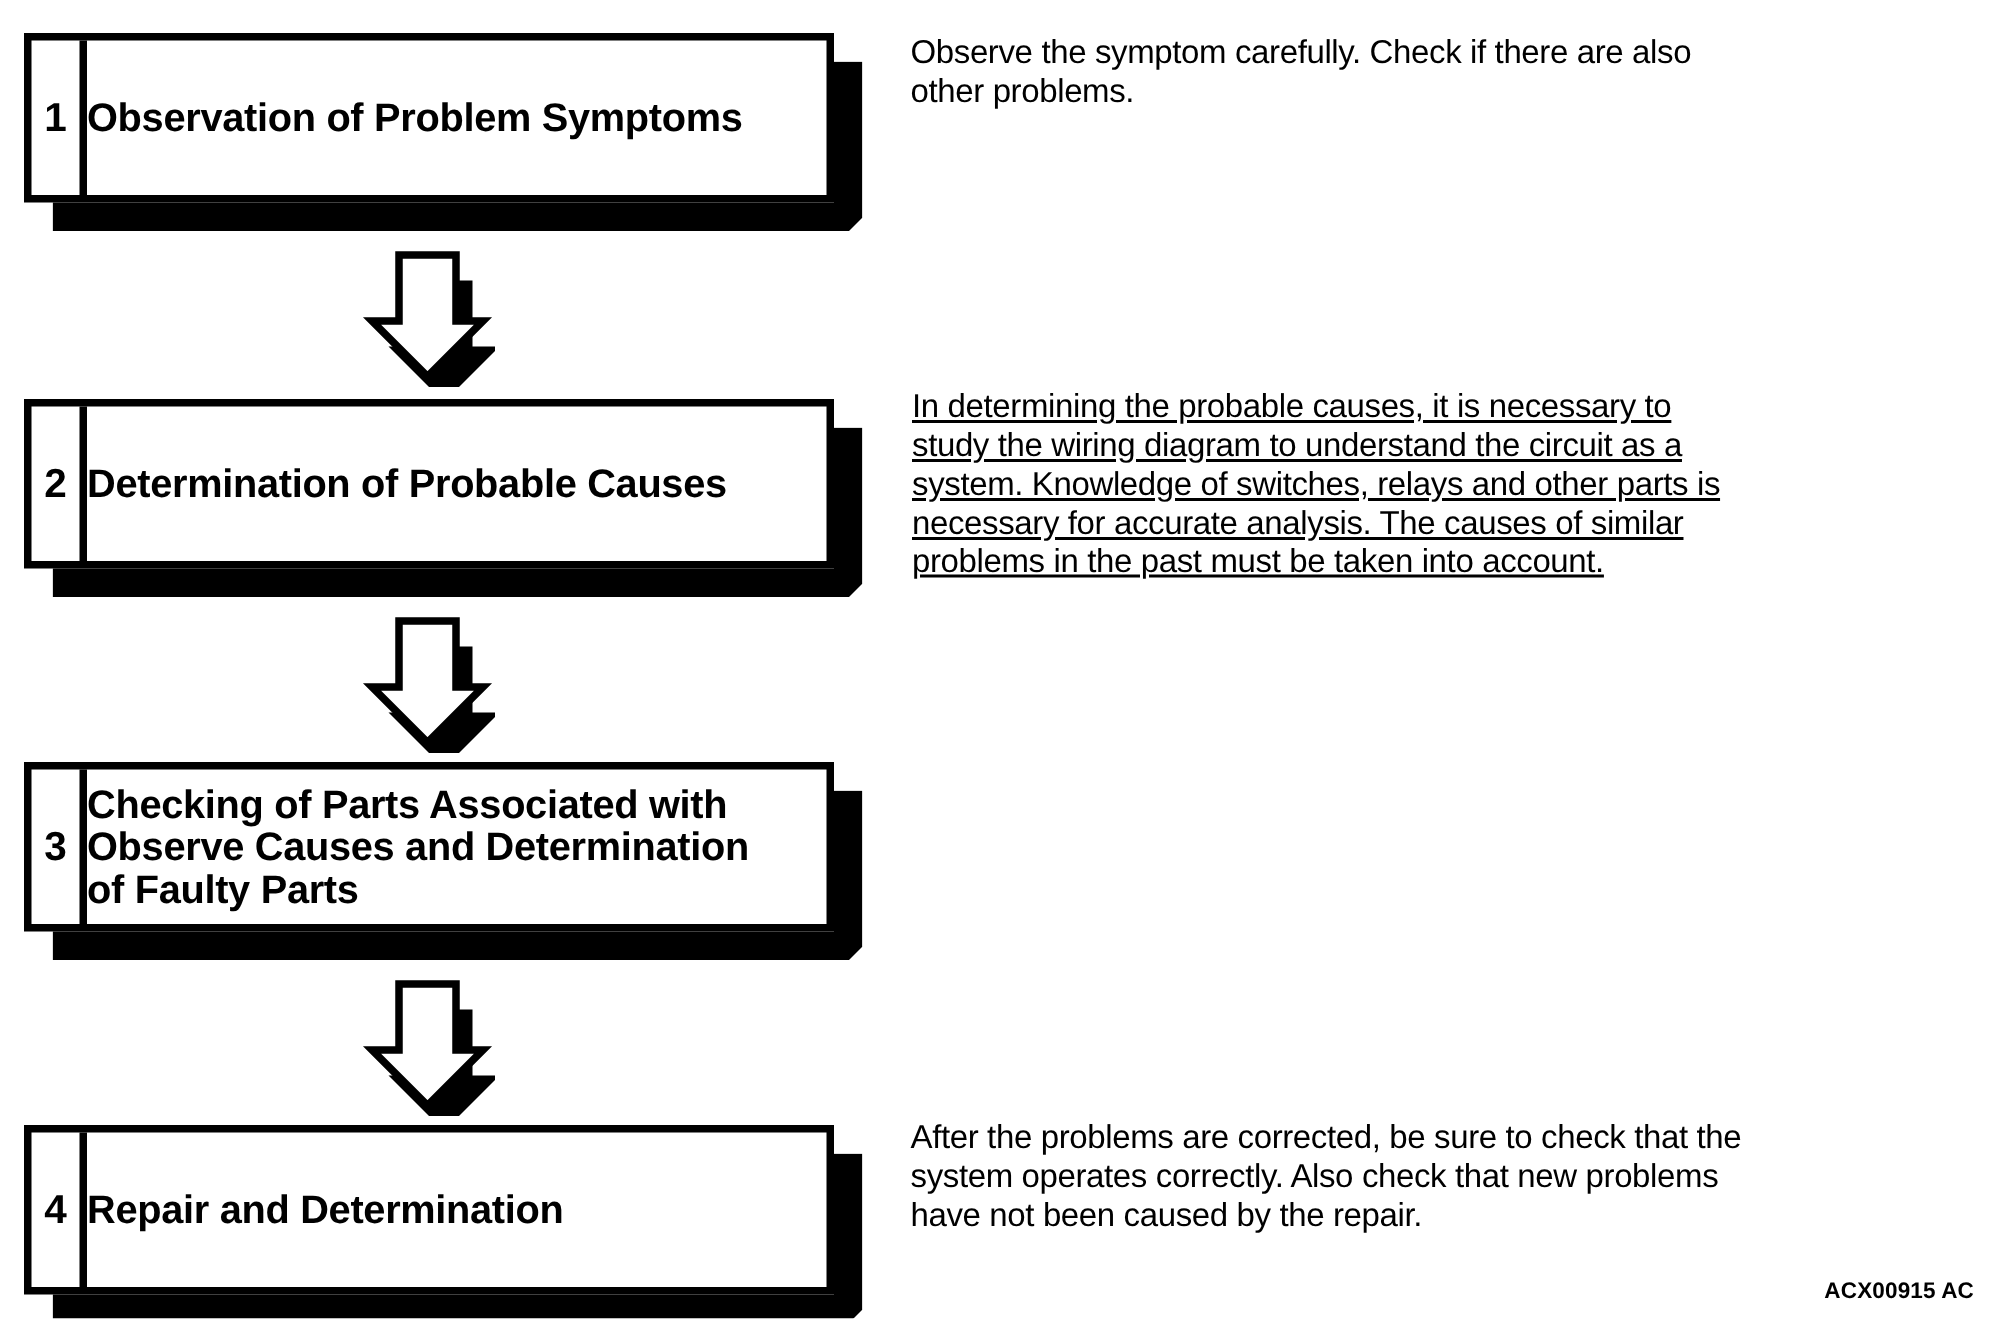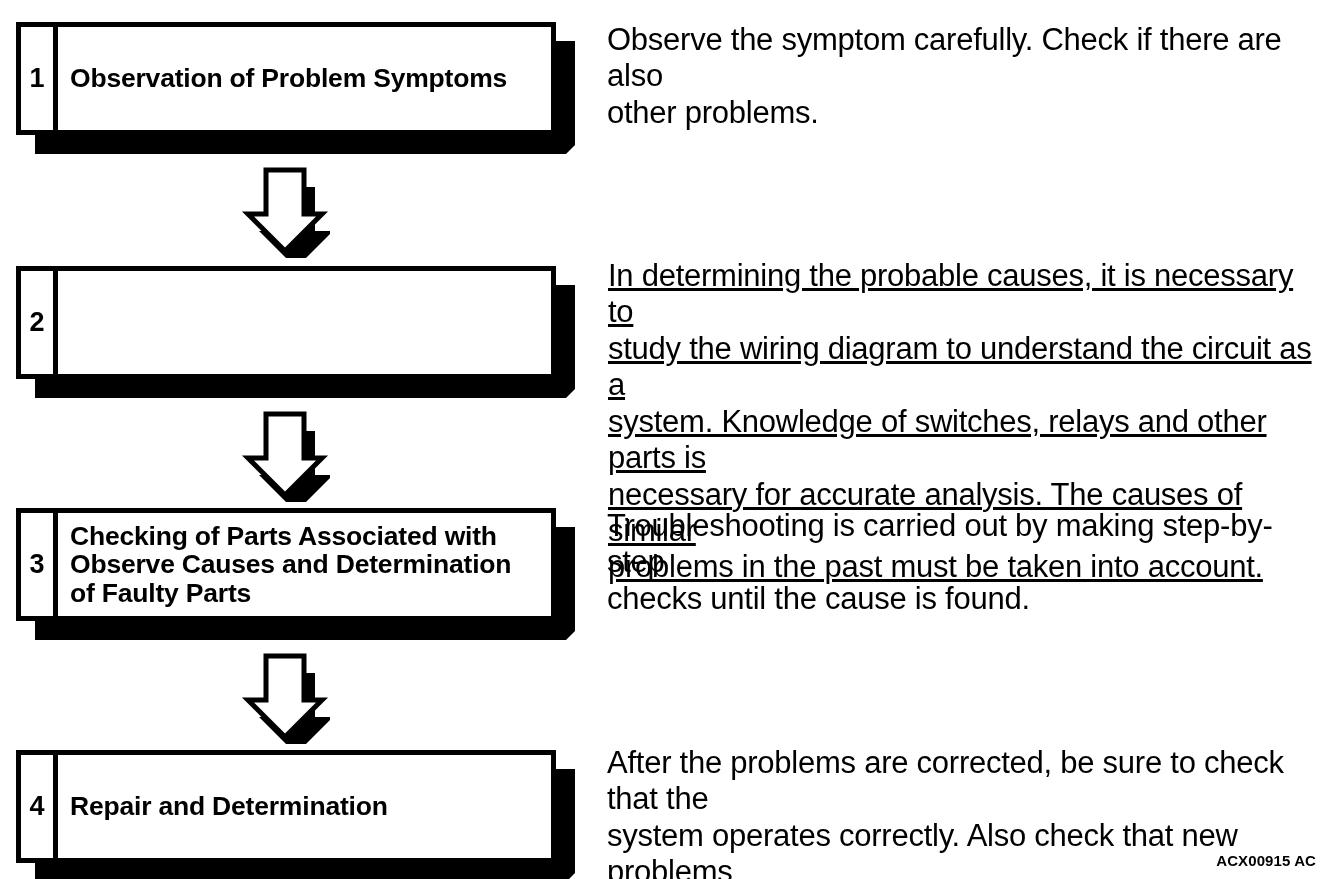--- a/index.html
+++ b/index.html
@@ -53,21 +53,21 @@
     align-items: center;
     justify-content: center;
     font-weight: bold;
     font-size: 27px;
     line-height: 1;
   }
   .flow-box .title-cell {
     flex: 1 1 auto;
     display: flex;
     align-items: center;
-    padding-left: 12px;
+    padding-left: 0;
     padding-right: 8px;
   }
   .flow-box .title-text {
     font-weight: bold;
     font-size: 26.5px;
     line-height: 1.07;
     letter-spacing: -0.2px;
     white-space: pre-line;
   }
 
@@ -75,21 +75,21 @@
   .arrow-wrap {
     position: absolute;
     width: 96px;
     height: 96px;
   }
   .arrow-wrap svg { display: block; }
 
   
   .desc {
     position: absolute;
-    font-size: 31px;
+    font-size: 22px;
     line-height: 1.175;
     letter-spacing: -0.25px;
     white-space: pre-line;
   }
 
   
   .doc-code {
     position: absolute;
     right: 22px;
     bottom: 10px;
@@ -119,20 +119,23 @@
     <svg width="96" height="96" viewBox="0 0 96 96" aria-hidden="true">
       <polygon points="32,14 70,14 70,58 88,58 51,95 14,58 32,58" fill="#000000" transform="translate(11,11)"></polygon>
       <polygon points="32,8 70,8 70,52 88,52 51,89 14,52 32,52" fill="#ffffff" stroke="#000000" stroke-width="5" stroke-linejoin="miter"></polygon>
     </svg>
   </div>
 
   <div class="flow-box" style="left:16px; top:266px; width:540px; height:113px;">
     <div class="shadow"></div>
     <div class="face">
       <div class="num-cell">2</div>
+      <div class="title-cell">
+        <span class="title-text">Determination of Probable Causes</span>
+      </div>
     </div>
   </div>
   <div class="desc" style="left:608px; top:258px; width:710px;text-decoration:underline;">In determining the probable causes, it is necessary to
 study the wiring diagram to understand the circuit as a
 system. Knowledge of switches, relays and other parts is
 necessary for accurate analysis. The causes of similar
 problems in the past must be taken into account.</div>
 
   <div class="arrow-wrap" style="left:234px; top:406px;">
     <svg width="96" height="96" viewBox="0 0 96 96" aria-hidden="true">
@@ -145,22 +148,20 @@
     <div class="shadow"></div>
     <div class="face">
       <div class="num-cell">3</div>
       <div class="title-cell">
         <span class="title-text">Checking of Parts Associated with
 Observe Causes and Determination
 of Faulty Parts</span>
       </div>
     </div>
   </div>
-  <div class="desc" style="left:607px; top:508px; width:710px;">Troubleshooting is carried out by making step-by-step
-checks until the cause is found.</div>
 
   <div class="arrow-wrap" style="left:234px; top:648px;">
     <svg width="96" height="96" viewBox="0 0 96 96" aria-hidden="true">
       <polygon points="32,14 70,14 70,58 88,58 51,95 14,58 32,58" fill="#000000" transform="translate(11,11)"></polygon>
       <polygon points="32,8 70,8 70,52 88,52 51,89 14,52 32,52" fill="#ffffff" stroke="#000000" stroke-width="5" stroke-linejoin="miter"></polygon>
     </svg>
   </div>
 
   <div class="flow-box" style="left:16px; top:750px; width:540px; height:113px;">
     <div class="shadow"></div>

